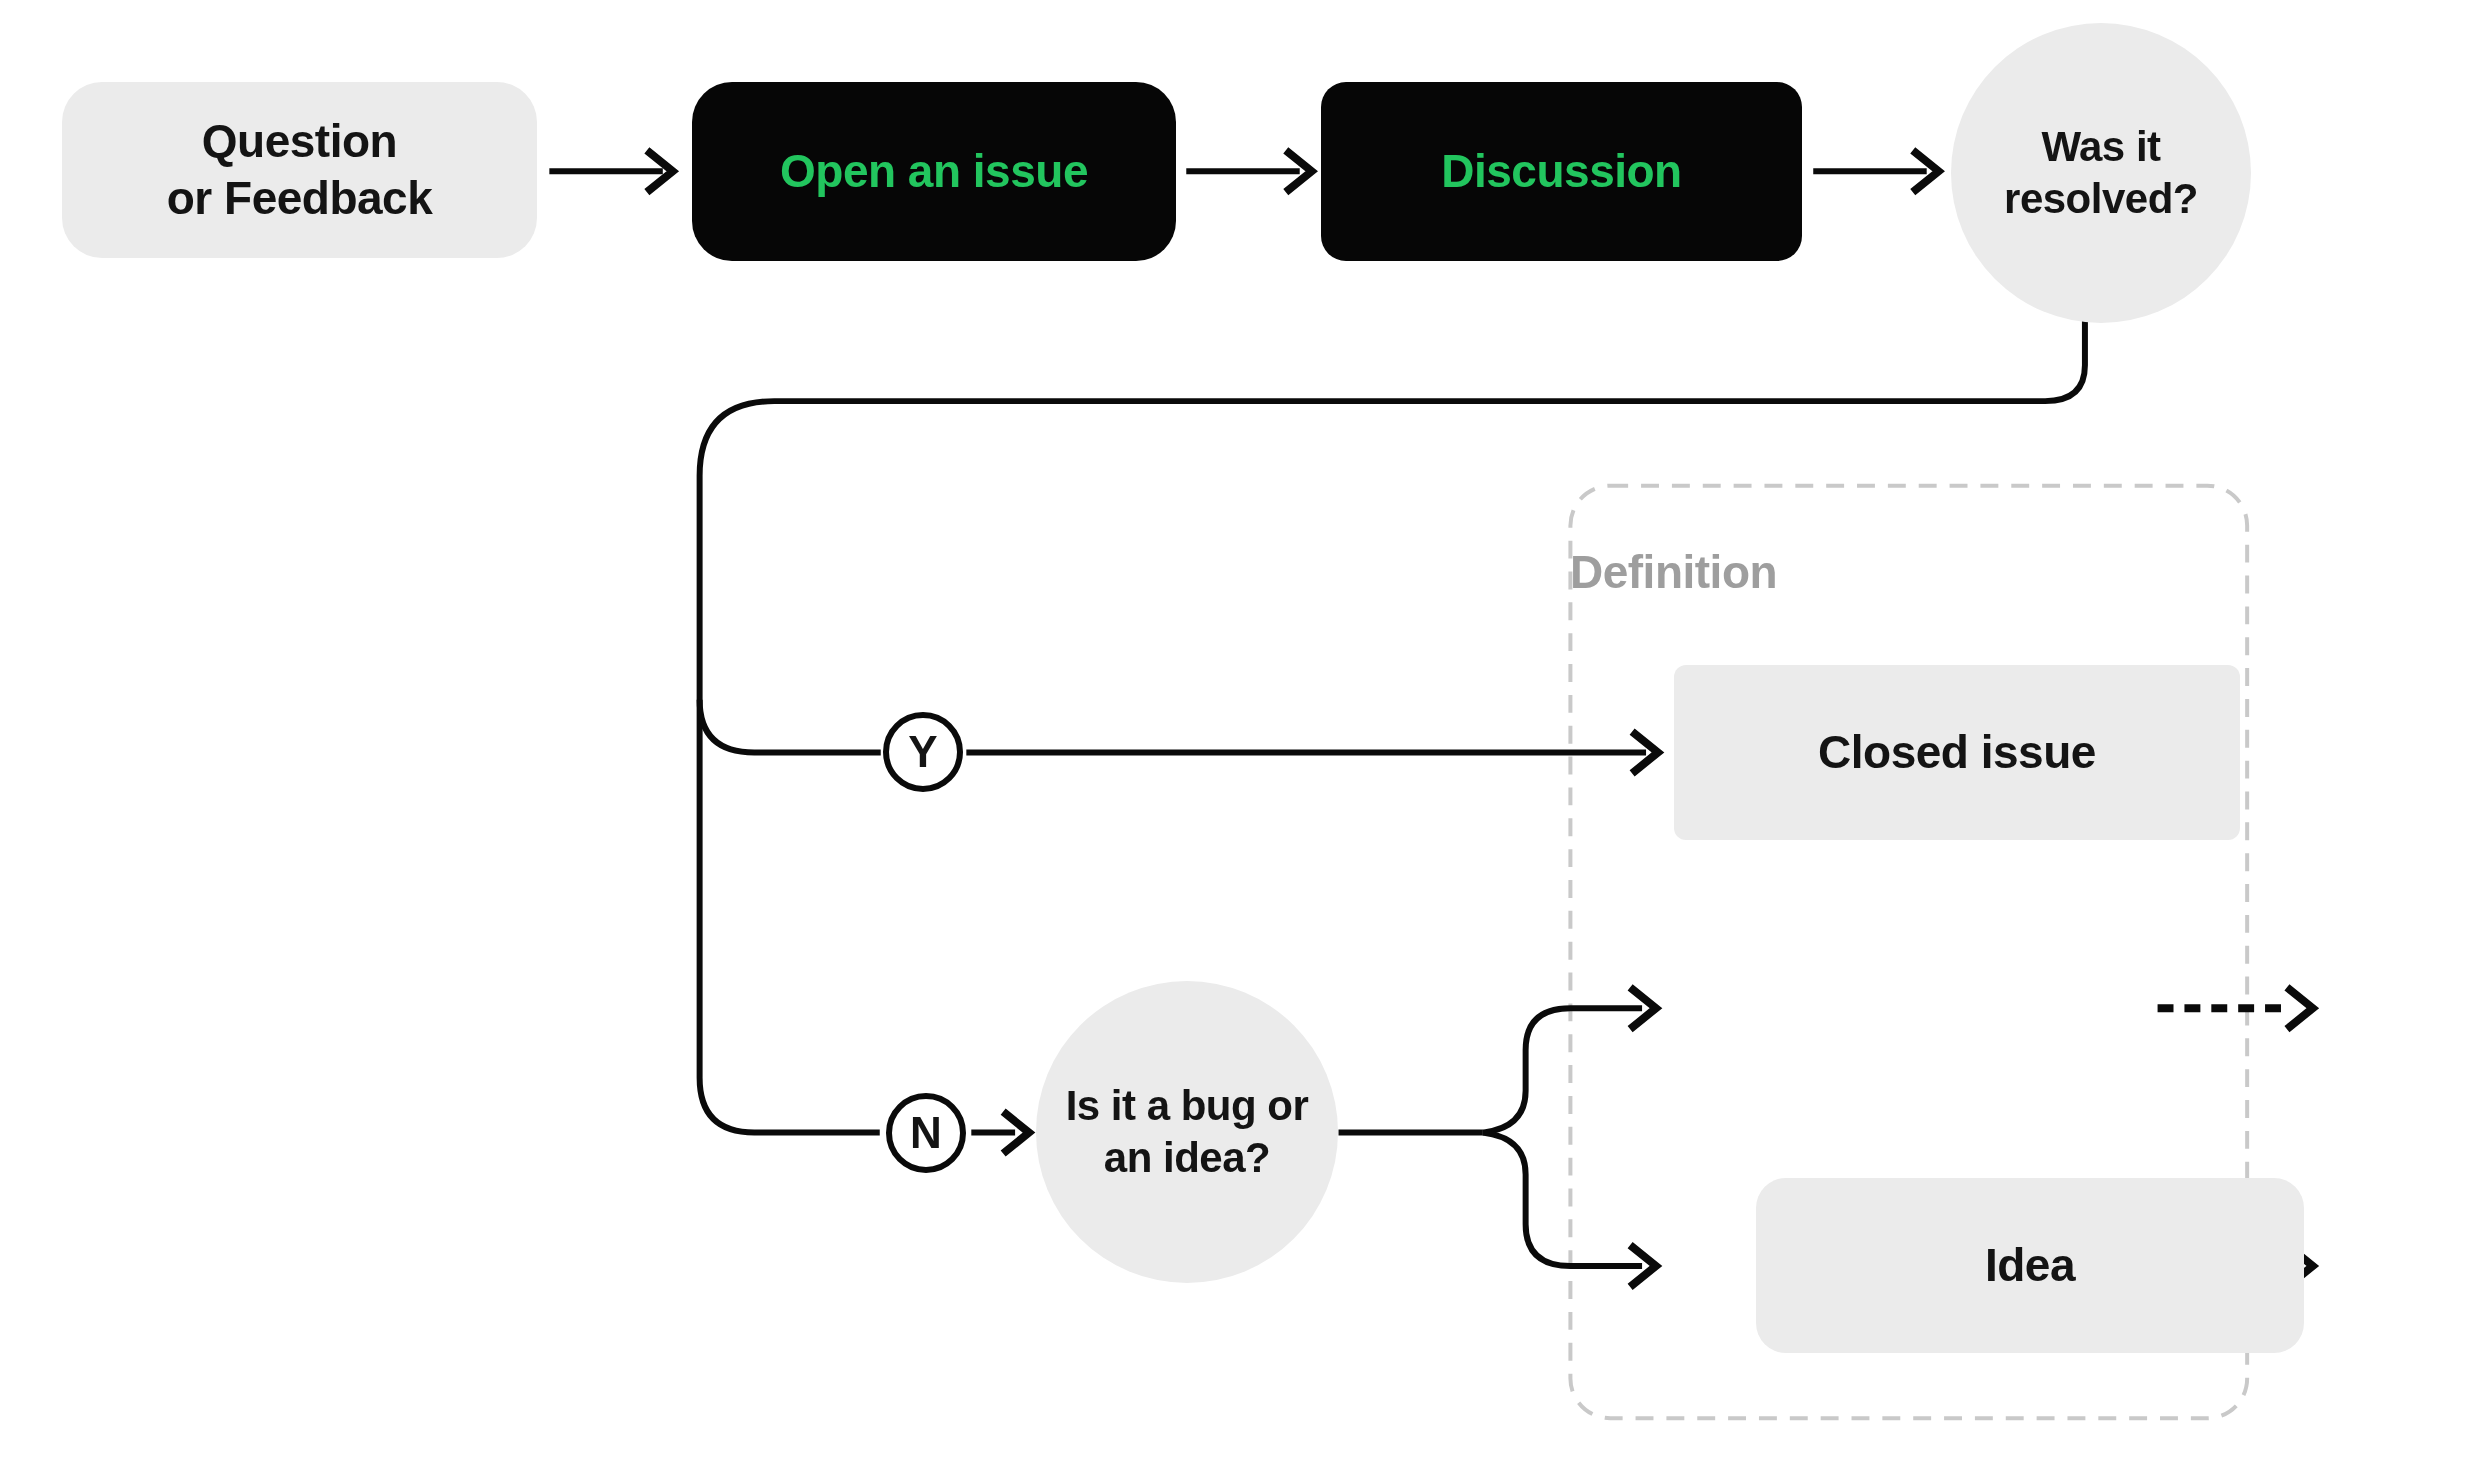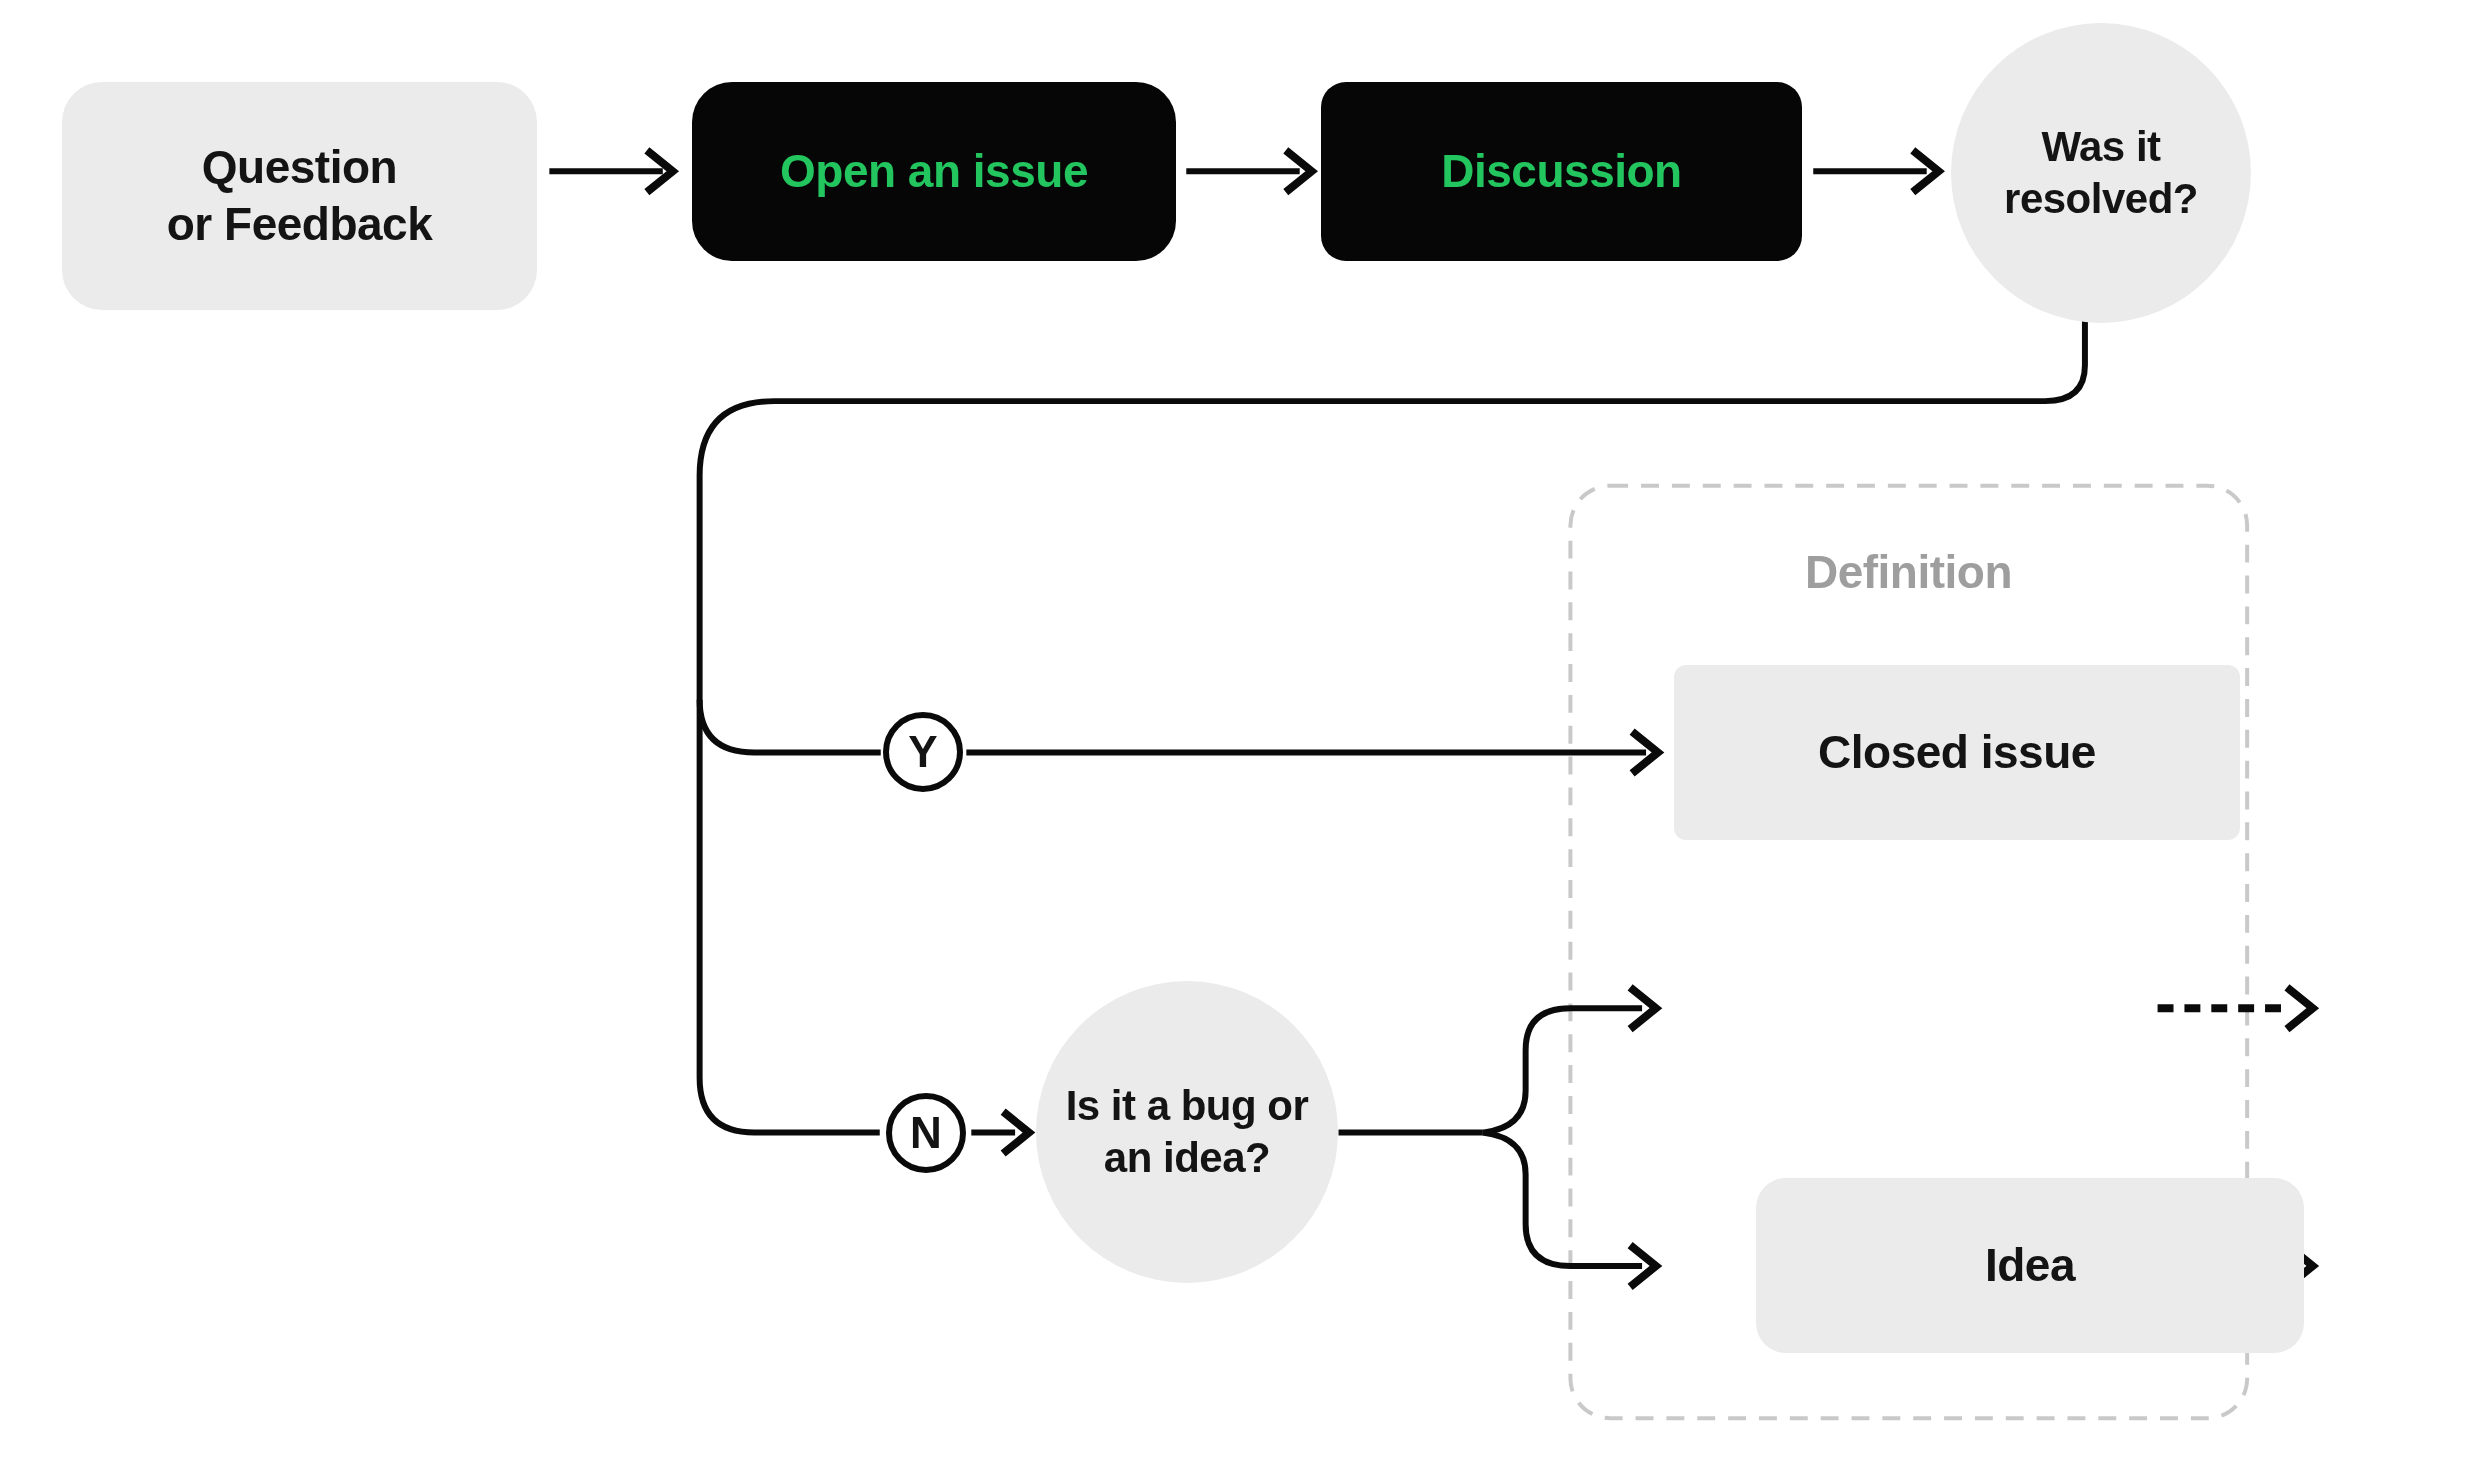--- a/index.html
+++ b/index.html
@@ -33,21 +33,21 @@
     border-radius: 50%;
     font-size: 44px;
     box-sizing: border-box;
     letter-spacing: 0;
   }
   .group-label {
     position: absolute;
     font-weight: 700;
     font-size: 46px;
     color: #9e9e9e;
-    text-align: center;
+    text-align: left;
     letter-spacing: -0.5px;
   }
   .shaft  { stroke: #0a0a0a; stroke-width: 6; fill: none; }
   .head   { stroke: #0a0a0a; stroke-width: 8; fill: none; stroke-linejoin: miter; }
   .dashed { stroke: #0a0a0a; stroke-width: 8; fill: none; stroke-dasharray: 16 11; }
   .groupbox { stroke: #c9c9c9; stroke-width: 4; fill: none; stroke-dasharray: 18 13; }
 </style>
 </head>
 <body>
 
@@ -98,21 +98,21 @@
     <g>
       <path class="dashed" d="M2168 1013 H2296"></path>
       <path class="head" d="M2298 992 L2324 1013 L2298 1034"></path>
     </g>
     <g>
       <path class="dashed" d="M2168 1272 H2296"></path>
       <path class="head" d="M2298 1251 L2324 1272 L2298 1293"></path>
     </g>
   </svg>
 
-  <div class="node rect" style="left:62px; top:82px; width:475px; height:228px;">Question
+  <div class="node rect" style="left:62px; top:82px; width:475px; height:176px;">Question
 or Feedback</div>
 
   <div class="node rect dark" style="left:692px; top:82px; width:484px; height:179px;">Open an issue</div>
 
   <div class="node rect dark" style="left:1321px; top:82px; width:481px; height:179px;border-radius:25px;">Discussion</div>
 
   <div class="node circle" style="left:1951px; top:23px; width:300px; height:300px;">Was it
 resolved?</div>
 
   <div class="node badge" style="left:883px; top:712px; width:80px; height:80px;">Y</div>

